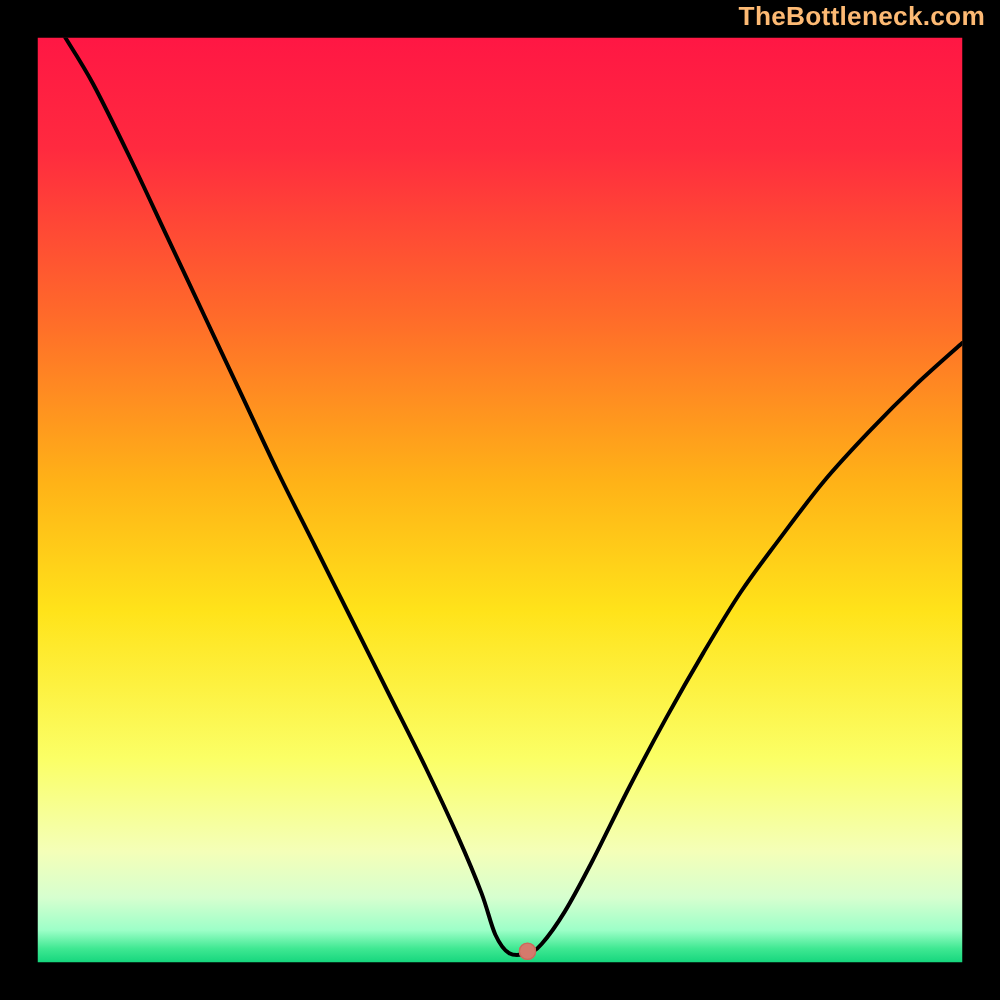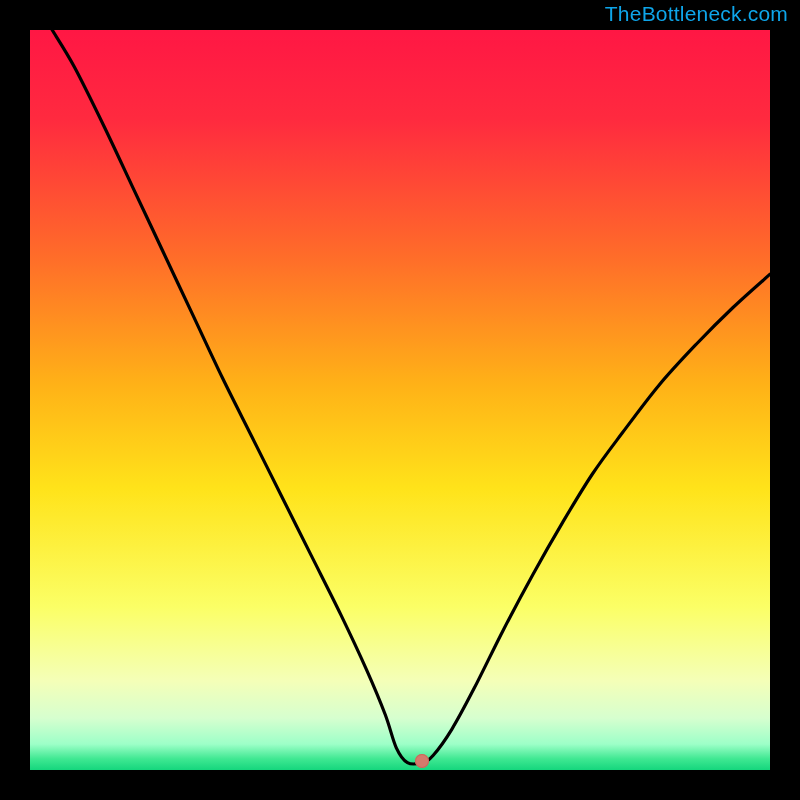--- a/index.html
+++ b/index.html
@@ -13,23 +13,23 @@
   }
   .stage {
     position: relative;
     width: 800px;
     height: 800px;
   }
   .watermark {
     position: absolute;
     top: 2px;
     right: 12px;
-    color: #0ea5e9;
+    color: #fdba74;
     font-size: 21px;
-    font-weight: 400;
+    font-weight: 700;
     letter-spacing: 0.2px;
     z-index: 10;
   }
   .plot-frame {
     position: absolute;
     left: 30px;
     top: 30px;
     width: 740px;
     height: 740px;
     background: #000;

